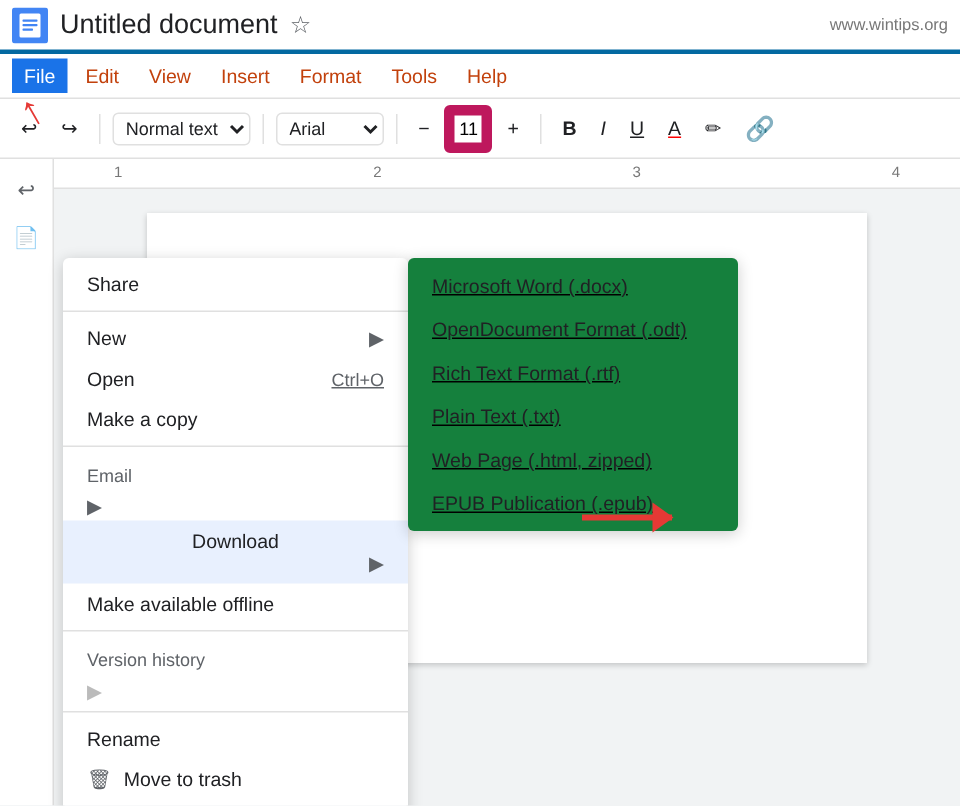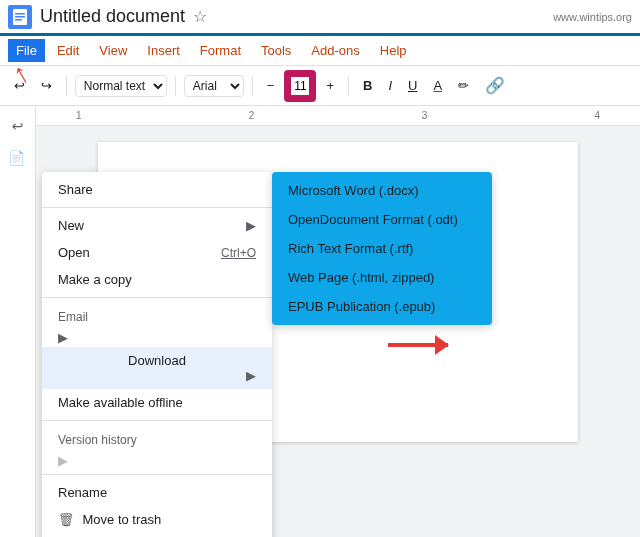--- a/index.html
+++ b/index.html
@@ -228,26 +228,27 @@
       height: 1px;
       background: #e0e0e0;
       margin: 4px 0;
     }
 
     
     .download-submenu {
       position: absolute;
       top: 66px;
       left: 272px;
-      background: #0ea5e9;
+      background: #15803d;
       box-shadow: 0 2px 10px rgba(0,0,0,0.2);
       border-radius: 4px;
       width: 220px;
       z-index: 300;
       padding: 4px 0;
+      text-decoration: underline;
     }
     .download-submenu-item {
       display: flex;
       align-items: center;
       padding: 7px 16px;
       cursor: pointer;
       font-size: 13px;
       color: #202124;
       position: relative;
     }
@@ -314,34 +315,33 @@
   <span class="watermark">www.wintips.org</span>
 </div>
 
 <div class="menu-bar">
   <div class="menu-item menu-item-file">File</div>
   <div class="menu-item">Edit</div>
   <div class="menu-item">View</div>
   <div class="menu-item">Insert</div>
   <div class="menu-item">Format</div>
   <div class="menu-item">Tools</div>
-  <div class="menu-item">Add-ons</div>
   <div class="menu-item">Help</div>
 </div>
 
 <div class="toolbar">
   <button class="toolbar-btn">↩</button>
   <button class="toolbar-btn">↪</button>
   <div class="toolbar-divider"></div>
   <select class="toolbar-select">
     <option>Normal text</option>
     <option>Heading 1</option>
   </select>
   <div class="toolbar-divider"></div>
-  <select class="toolbar-select" style="width:60px">
+  <select class="toolbar-select" style="width:72px">
     <option>Arial</option>
   </select>
   <div class="toolbar-divider"></div>
   <button class="toolbar-btn">−</button>
   <input class="toolbar-num" value="11" readonly="" style="">
   <button class="toolbar-btn">+</button>
   <div class="toolbar-divider"></div>
   <button class="toolbar-btn toolbar-bold">B</button>
   <button class="toolbar-btn toolbar-italic">I</button>
   <button class="toolbar-btn toolbar-underline">U</button>
@@ -426,20 +426,23 @@
     <div class="download-submenu-item">
       <span>Microsoft Word (.docx)</span>
     </div>
     <div class="download-submenu-item">
       <span>OpenDocument Format (.odt)</span>
     </div>
     <div class="download-submenu-item">
       <span>Rich Text Format (.rtf)</span>
     </div>
     <div class="download-submenu-item">
+      <span>Plain Text (.txt)</span>
+    </div>
+    <div class="download-submenu-item">
       <span>Web Page (.html, zipped)</span>
     </div>
     <div class="download-submenu-item">
       <span>EPUB Publication (.epub)</span>
     </div>
   </div>
 
   <div class="red-arrow">
     <div class="arrow-line"></div>
   </div>

